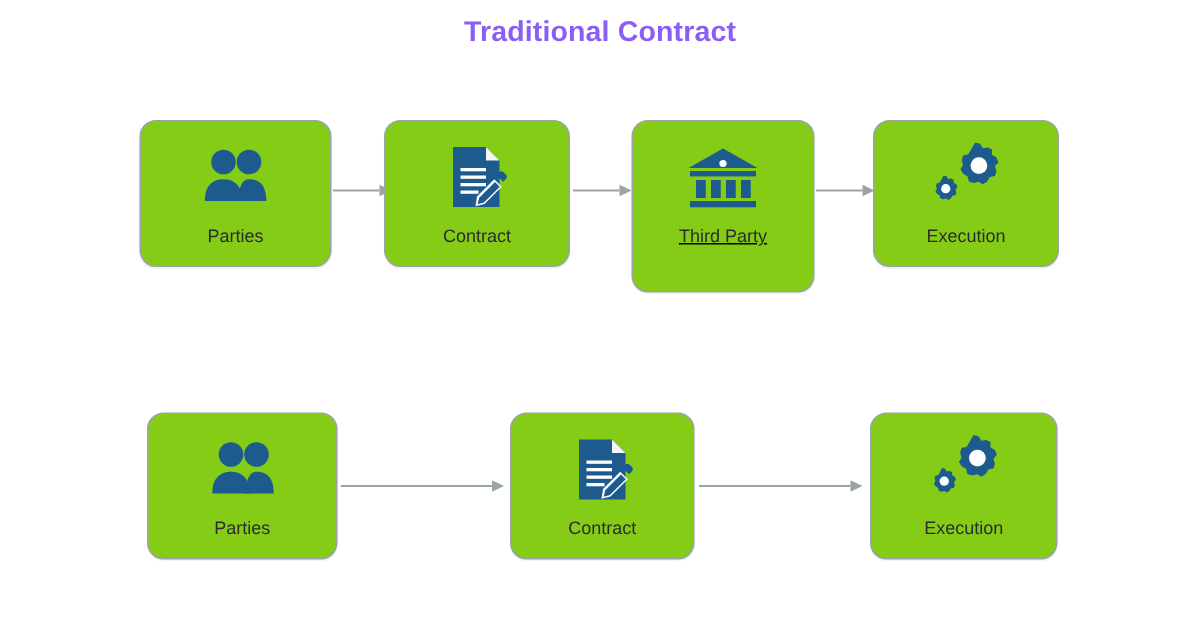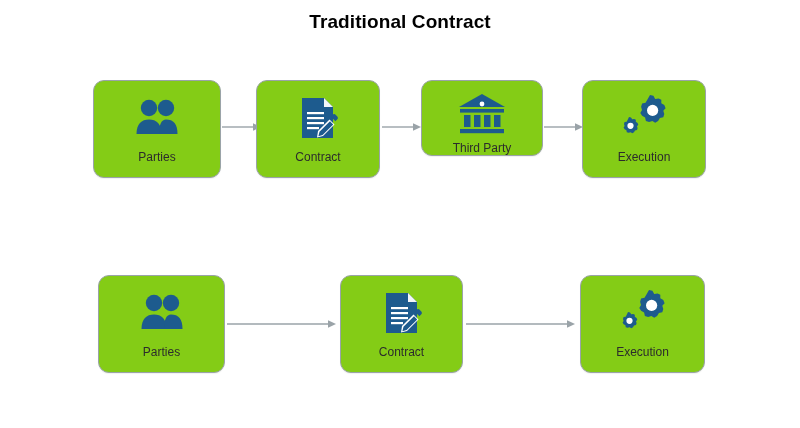--- a/index.html
+++ b/index.html
@@ -20,21 +20,21 @@
     inset: 0;
   }
 
   
   .section-title {
     position: absolute;
     width: 100%;
     text-align: center;
     font-size: 19px;
     font-weight: bold;
-    color: #000000;
+    color: #8b5cf6;
     letter-spacing: 0.1px;
   }
   #title-traditional { top: 11px; }
   #title-smart       { top: 218px; }
 
   
   .node {
     position: absolute;
     box-sizing: border-box;
     background: #84cc16;
@@ -115,21 +115,21 @@
     <div class="node-label">Contract</div>
   </div>
 
   <div class="arrow" style="left:382px; top:122px; width:40px;">
     <svg width="40" height="10" viewBox="0 0 40 10">
       <line x1="0" y1="5" x2="31" y2="5" stroke="#9aa3a8" stroke-width="1.4"></line>
       <polygon points="31,1.2 39,5 31,8.8" fill="#9aa3a8"></polygon>
     </svg>
   </div>
 
-  <div class="node" style="left:421px; top:80px; width:122px; height:76px;">
+  <div class="node" style="left:421px; top:80px; width:122px; height:115px;text-decoration:underline;">
     <div class="icon-wrap">
       <svg width="50" height="44" viewBox="0 0 50 44">
         <path d="M25 3 L48 16 H2 Z" fill="#1d5b8e"></path>
         <circle cx="25" cy="13" r="2.4" fill="#ffffff"></circle>
         <rect x="3" y="18" width="44" height="3.6" fill="#1d5b8e"></rect>
         <rect x="7" y="24" width="6.5" height="12" fill="#1d5b8e"></rect>
         <rect x="17" y="24" width="6.5" height="12" fill="#1d5b8e"></rect>
         <rect x="27" y="24" width="6.5" height="12" fill="#1d5b8e"></rect>
         <rect x="37" y="24" width="6.5" height="12" fill="#1d5b8e"></rect>
         <rect x="3" y="38" width="44" height="4.2" fill="#1d5b8e"></rect>

